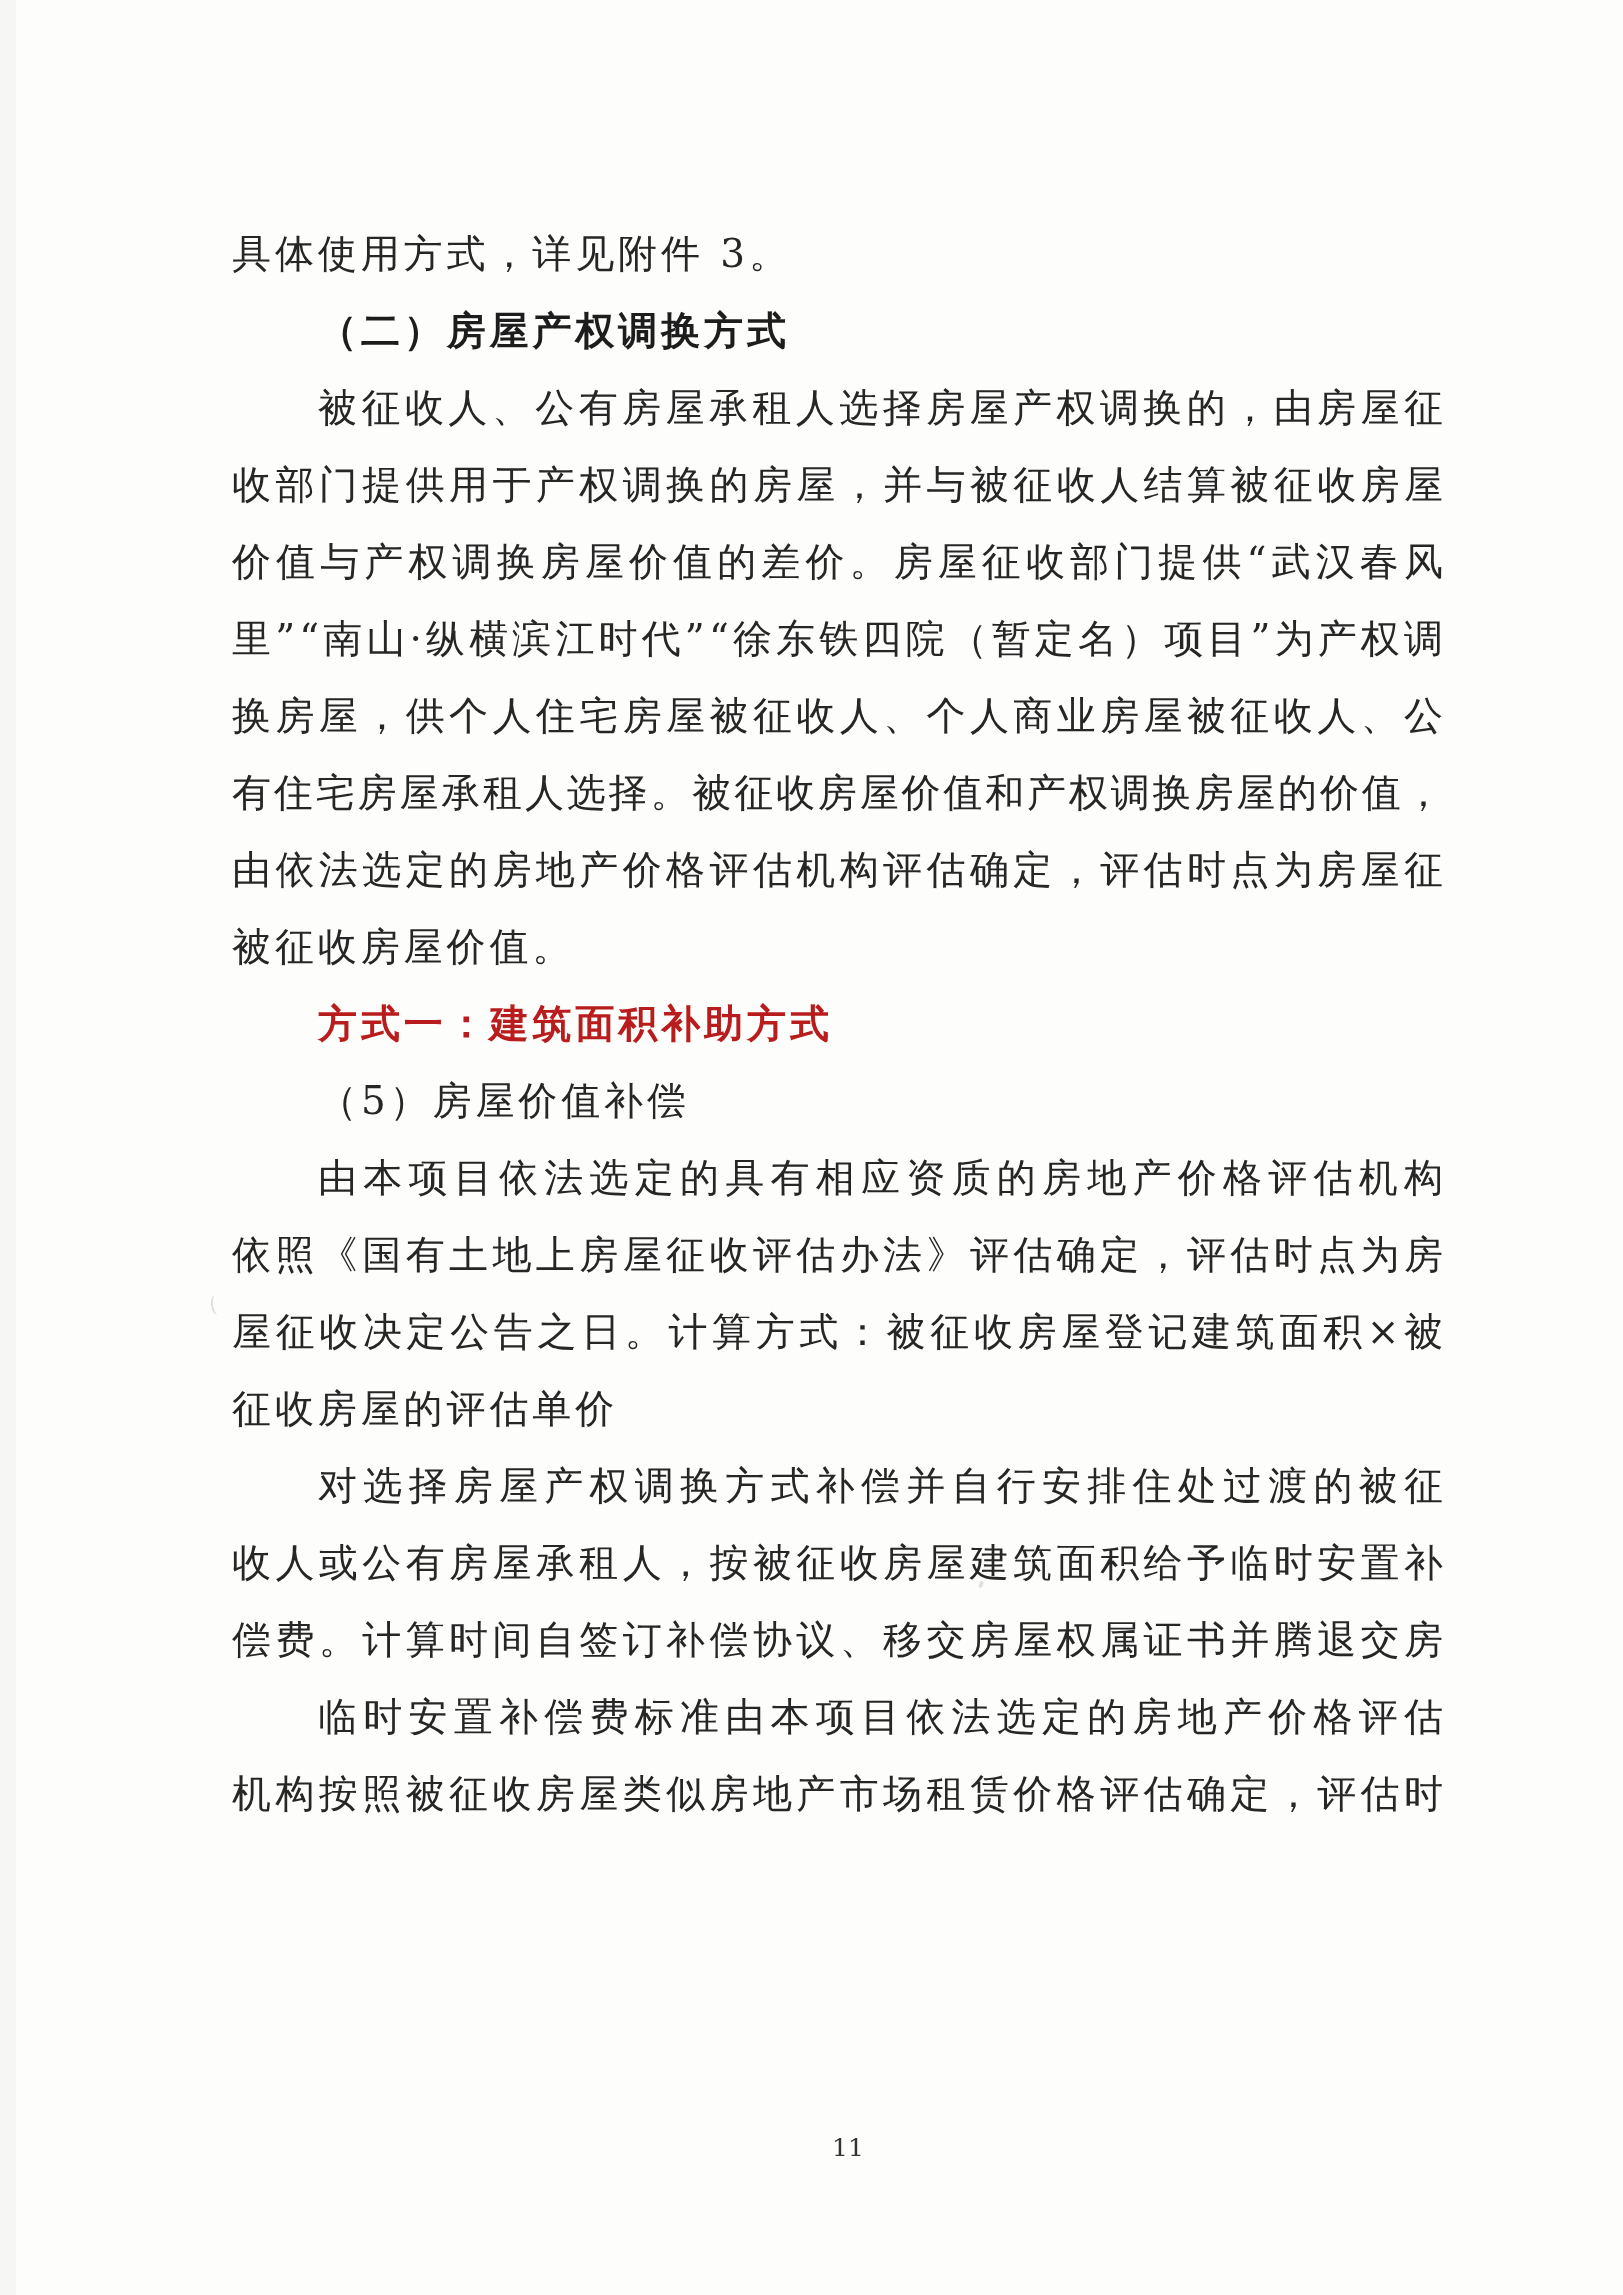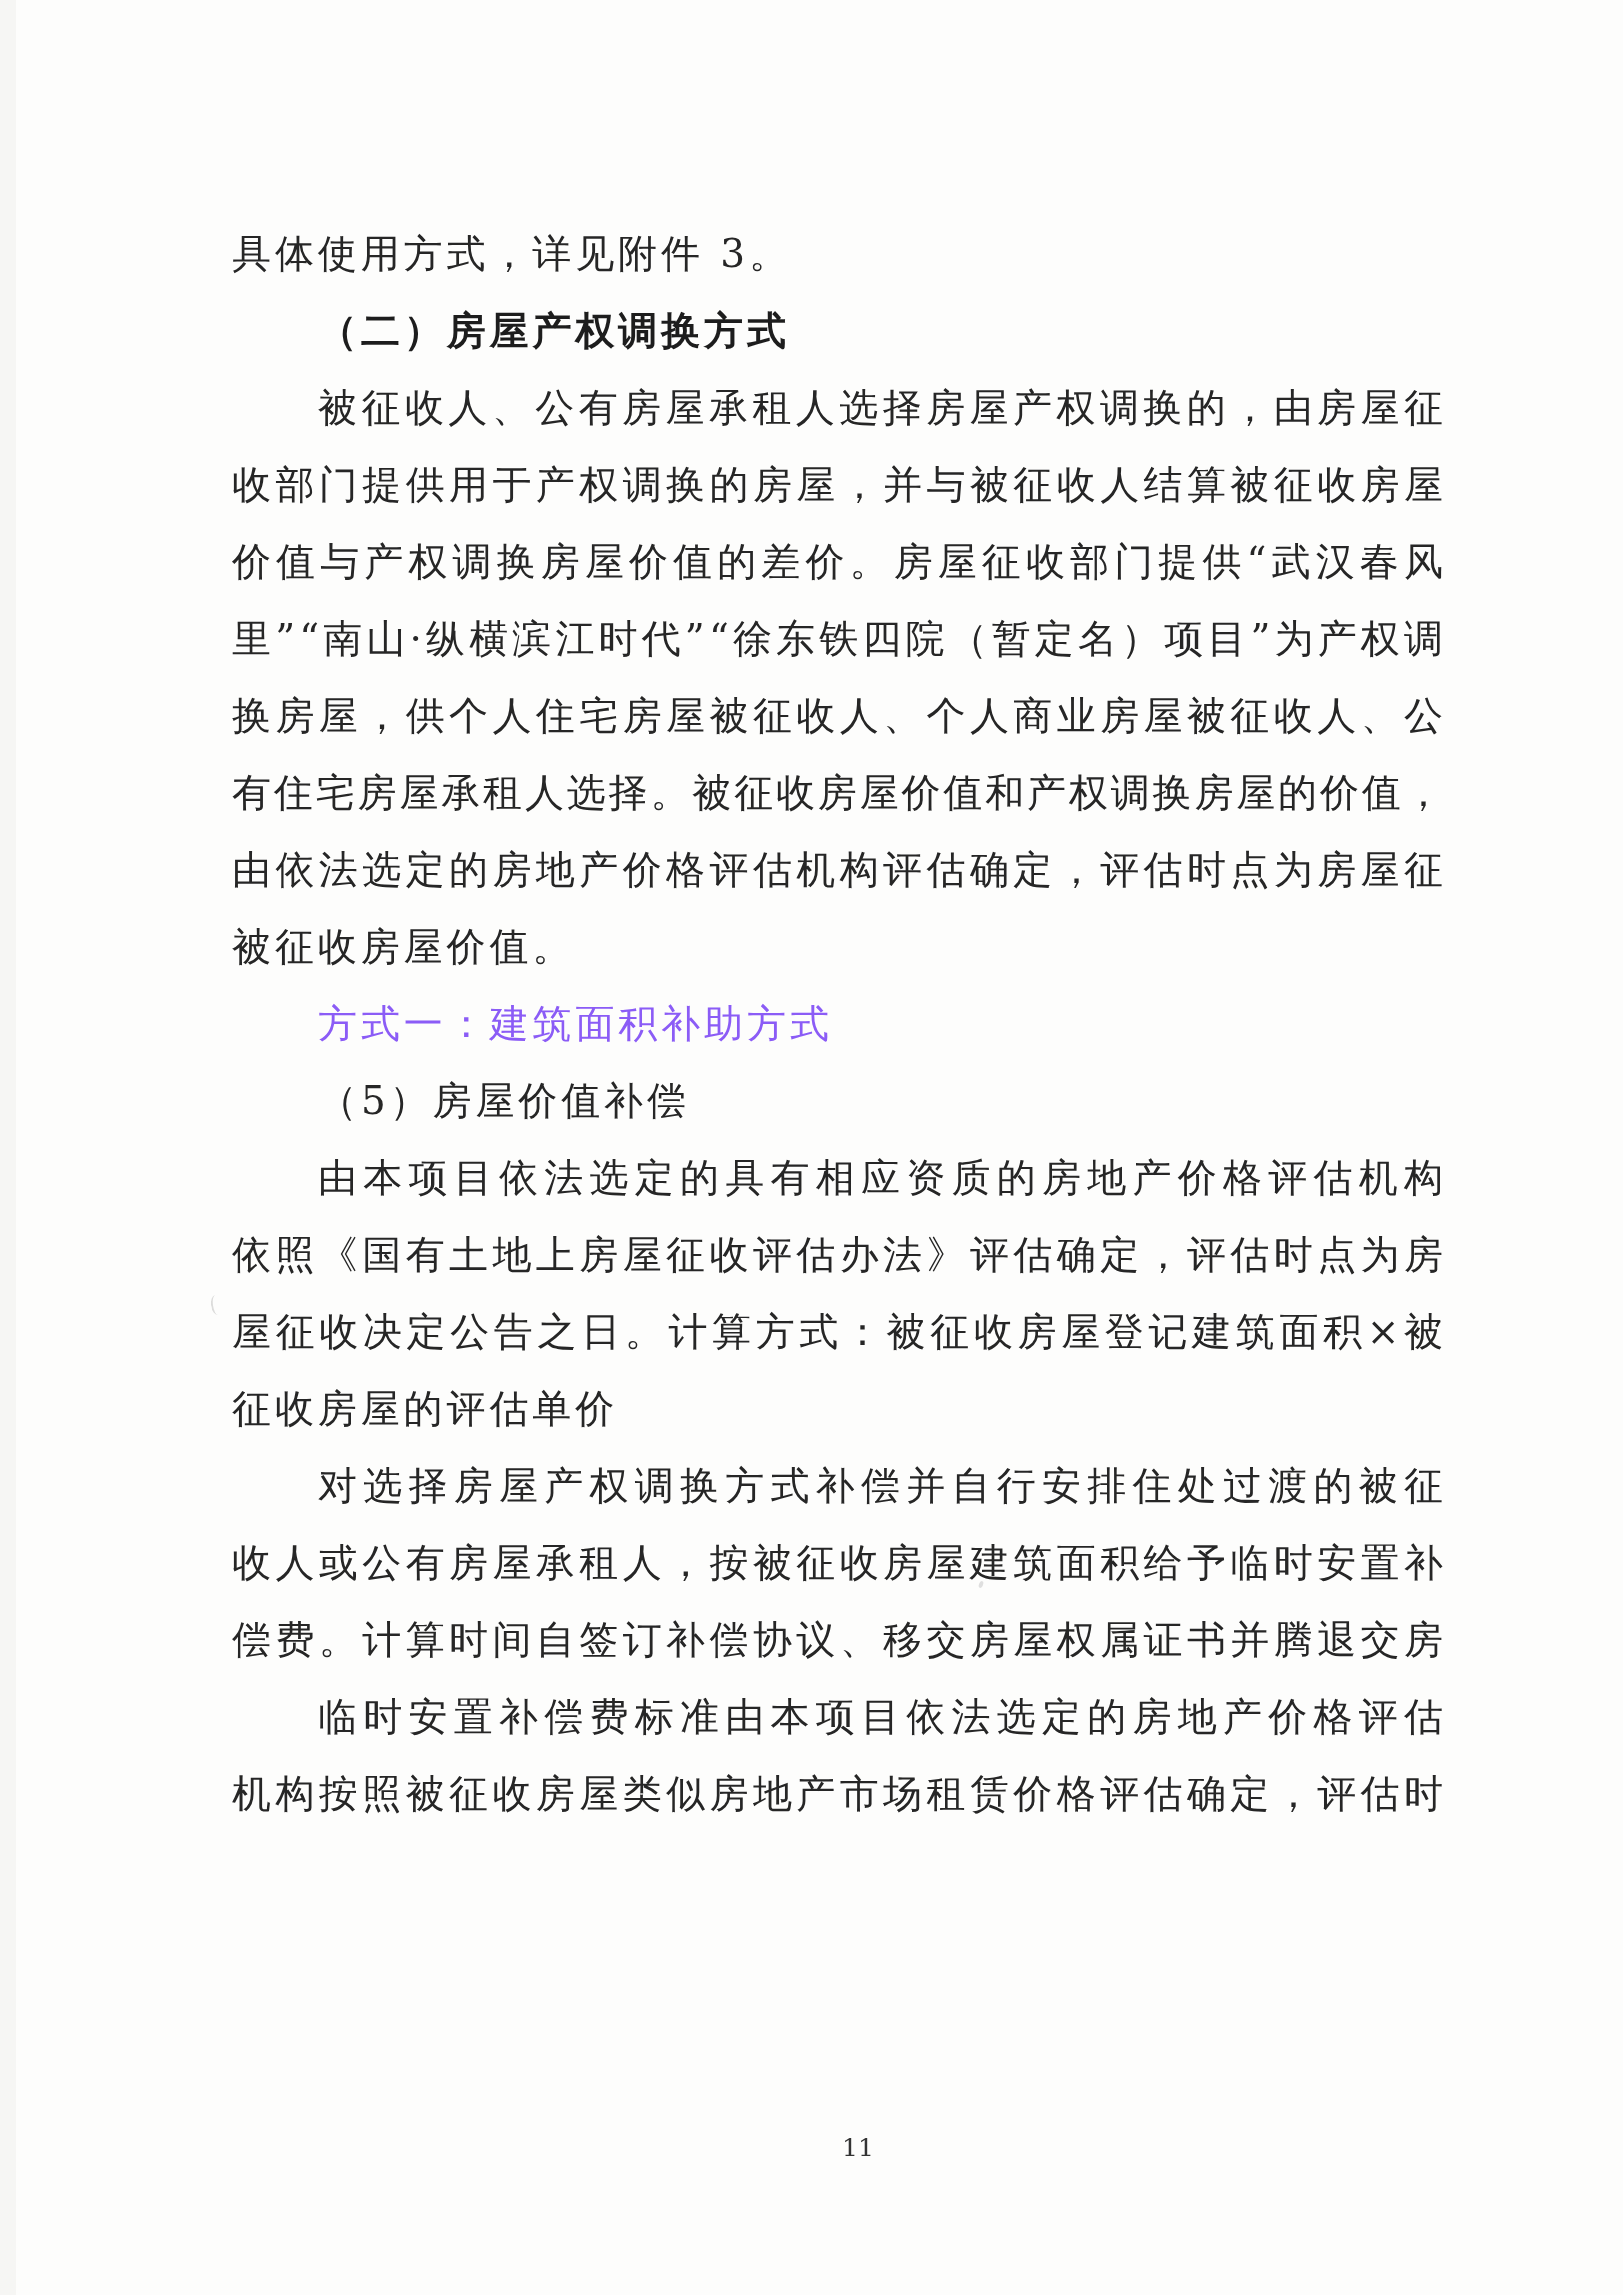--- a/index.html
+++ b/index.html
@@ -16,25 +16,25 @@
     position:absolute;left:216px;top:215px;width:1211px;
     font-size:39px;line-height:77px;color:#262626;
   }
   .line{height:77px;white-space:nowrap;letter-spacing:3.9px;}
   
   .line.just{display:flex;justify-content:space-between;letter-spacing:0;}
   .line.just span{display:inline-block;}
   .indent{text-indent:86px;}
   .just.indent{text-indent:0;padding-left:86px;}
   .head-kai{font-weight:bold;color:#1d1d1d;}
-  .head-hei{font-weight:normal;font-family:"DejaVu Sans","Liberation Sans",sans-serif;color:#8b5cf6;}
+  .head-hei{font-weight:bold;font-family:"DejaVu Sans","Liberation Sans",sans-serif;color:#b91c1c;}
   .head-song{font-weight:bold;color:#1d1d1d;}
   .page-number{
     position:absolute;left:816px;top:2133px;width:52px;
-    text-align:center;font-size:25px;color:#333;
+    text-align:left;font-size:25px;color:#333;
     font-family:"DejaVu Serif","Liberation Serif",serif;
   }
   
   .speck-a{
     position:absolute;left:195px;top:1295px;width:9.2px;height:19.6px;
     border-left:2px solid #8a8a8a;border-radius:50% 0 0 50%;
     opacity:.28;transform:rotate(-8deg);
   }
   .speck-b{
     position:absolute;left:963px;top:1581px;width:3.9px;height:7.2px;

